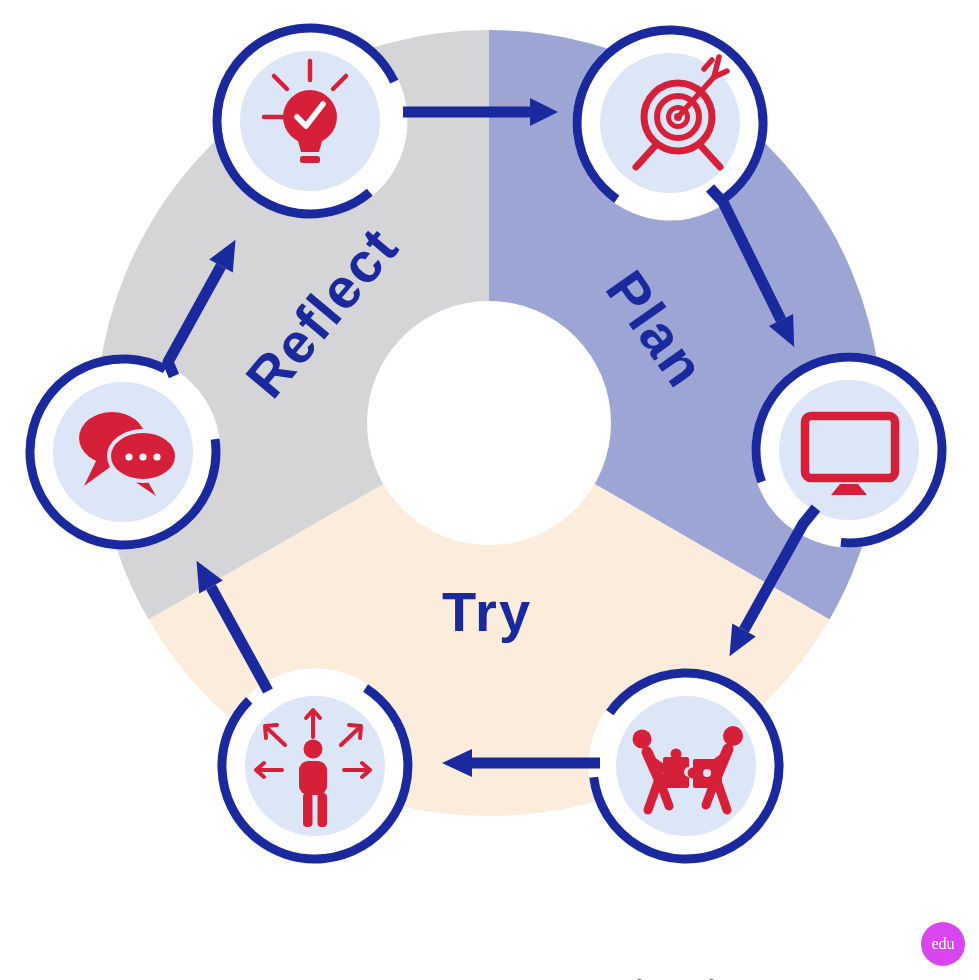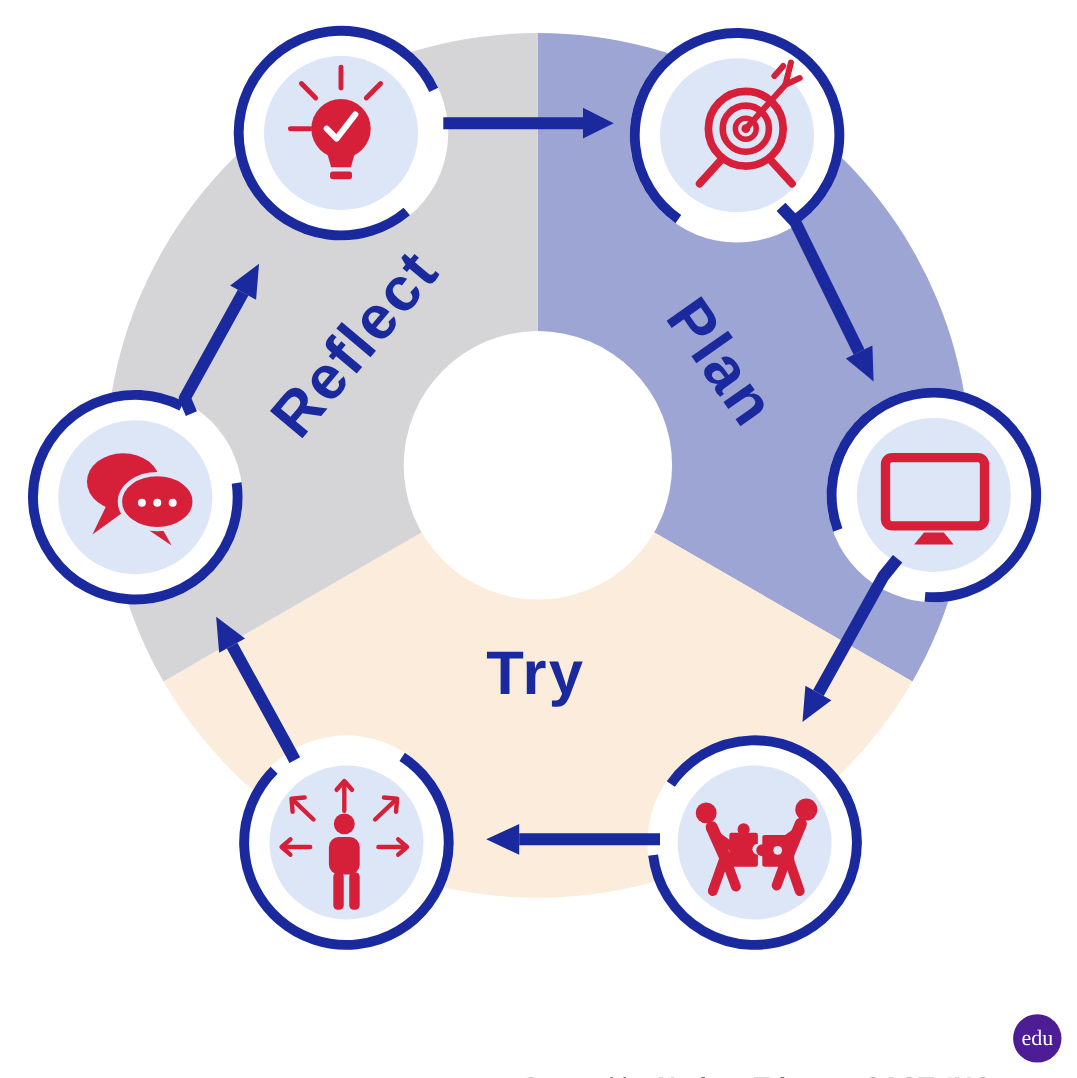--- a/index.html
+++ b/index.html
@@ -26,24 +26,24 @@
     line-height:30px;
     color:#7c7c7c;
     white-space:pre;
   }
   .footer strong{font-weight:bold;color:#6e6e6e;}
   .edu-badge{
     position:absolute;
     left:921px;top:922px;
     width:44px;height:44px;
     border-radius:50%;
-    background:#4c1d95;
+    background:#d946ef;
     color:#ffffff;
     font-family:"Liberation Serif",serif;
-    font-size:20px;
+    font-size:16px;
     display:flex;align-items:center;justify-content:center;
   }
 </style>
 </head>
 <body>
 
 <div class="stage">
   <svg width="979" height="980" viewBox="0 0 979 980">
 
     <g>

